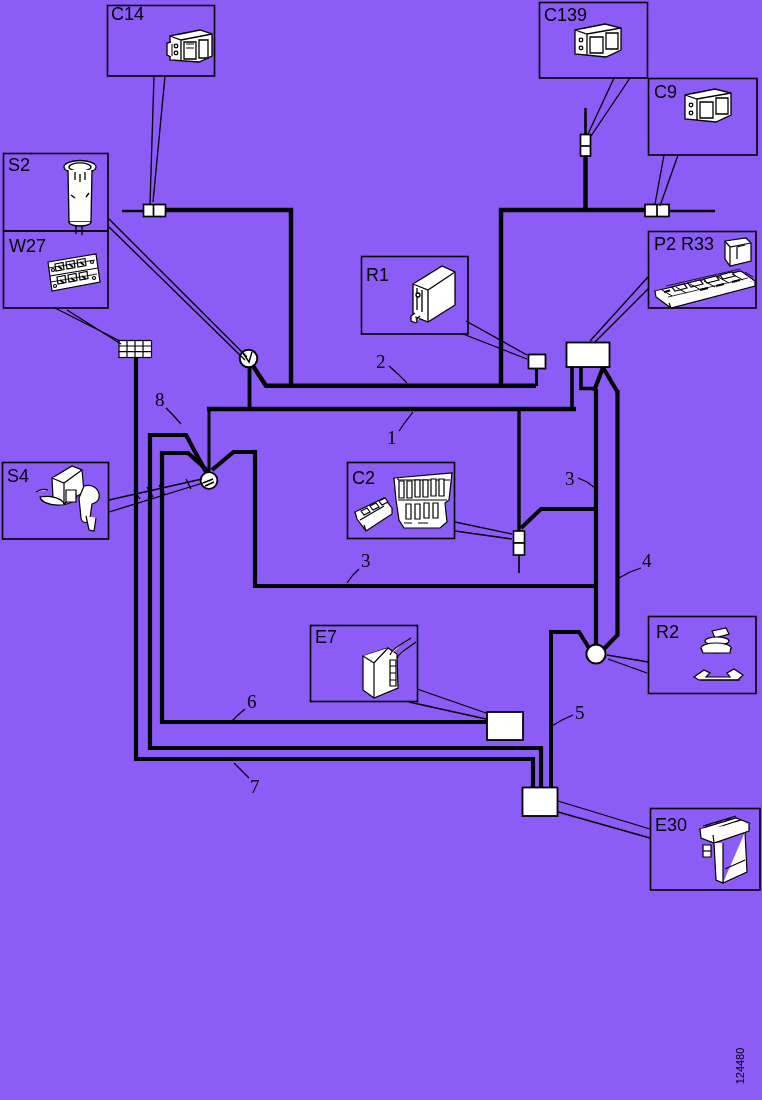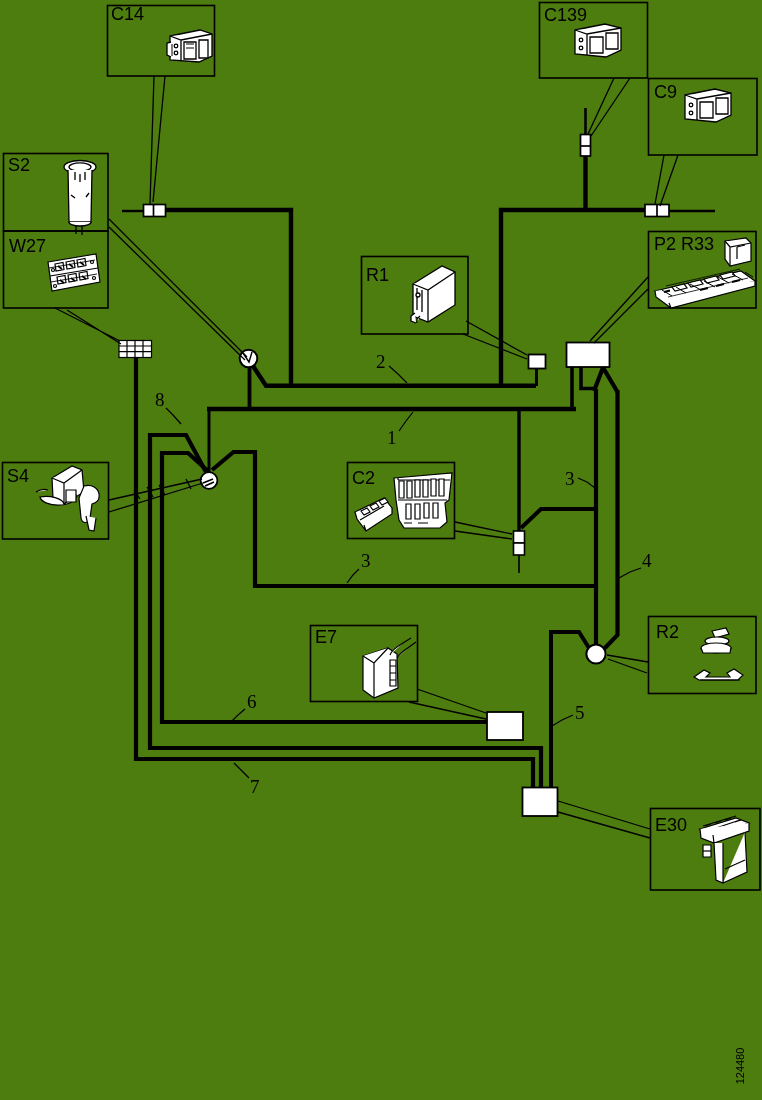--- a/index.html
+++ b/index.html
@@ -1,16 +1,16 @@
 <!DOCTYPE html>
 <html><head>
 <meta charset="utf-8">
 <style>
   html,body{margin:0;padding:0;background:#ffffff;}
-  #page{width:762px;height:1100px;position:relative;background:#4d7c0f;overflow:hidden;}
+  #page{width:762px;height:1100px;position:relative;background:#8b5cf6;overflow:hidden;}
   svg{position:absolute;top:0;left:0;}
   text{font-family:"Liberation Sans",sans-serif;fill:#000;stroke:none;}
   .num{font-family:"Liberation Serif",serif;font-size:19px;}
   .lbl{font-size:18px;}
 </style>
 </head>
 <body>
 <div id="page">
 <svg width="762" height="1100" viewBox="0 0 762 1100" fill="none" stroke="#000">
 

